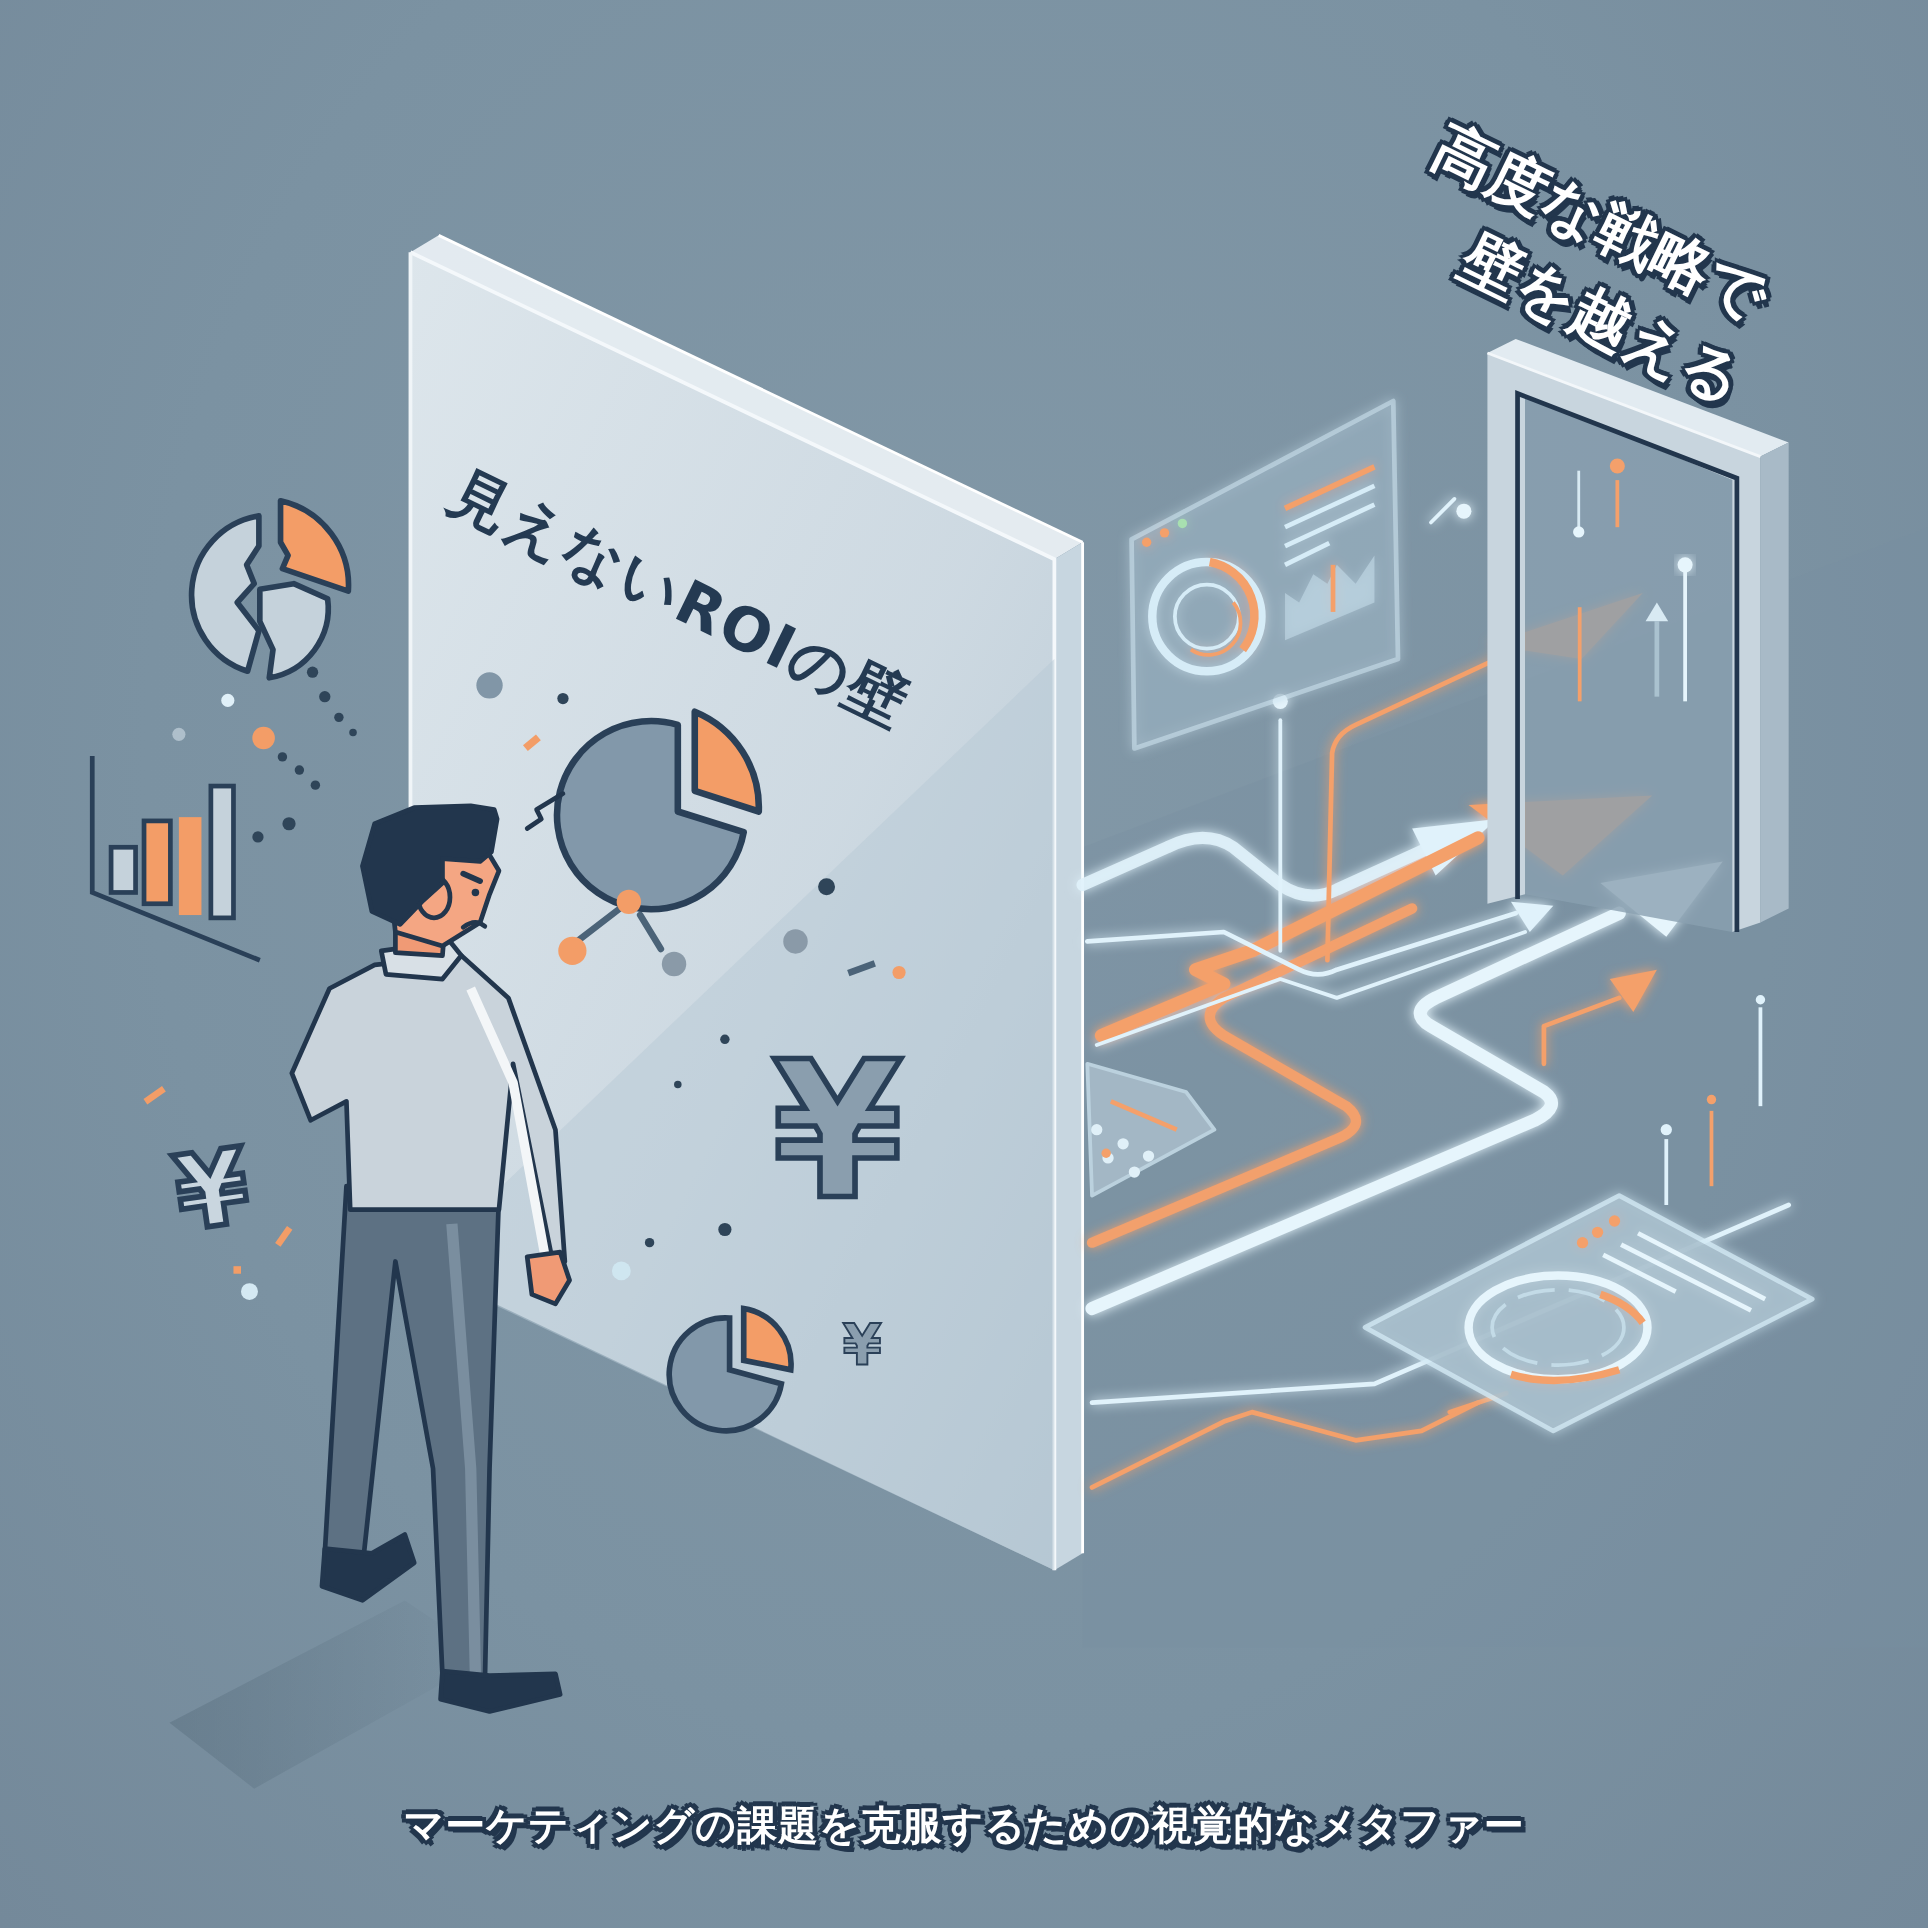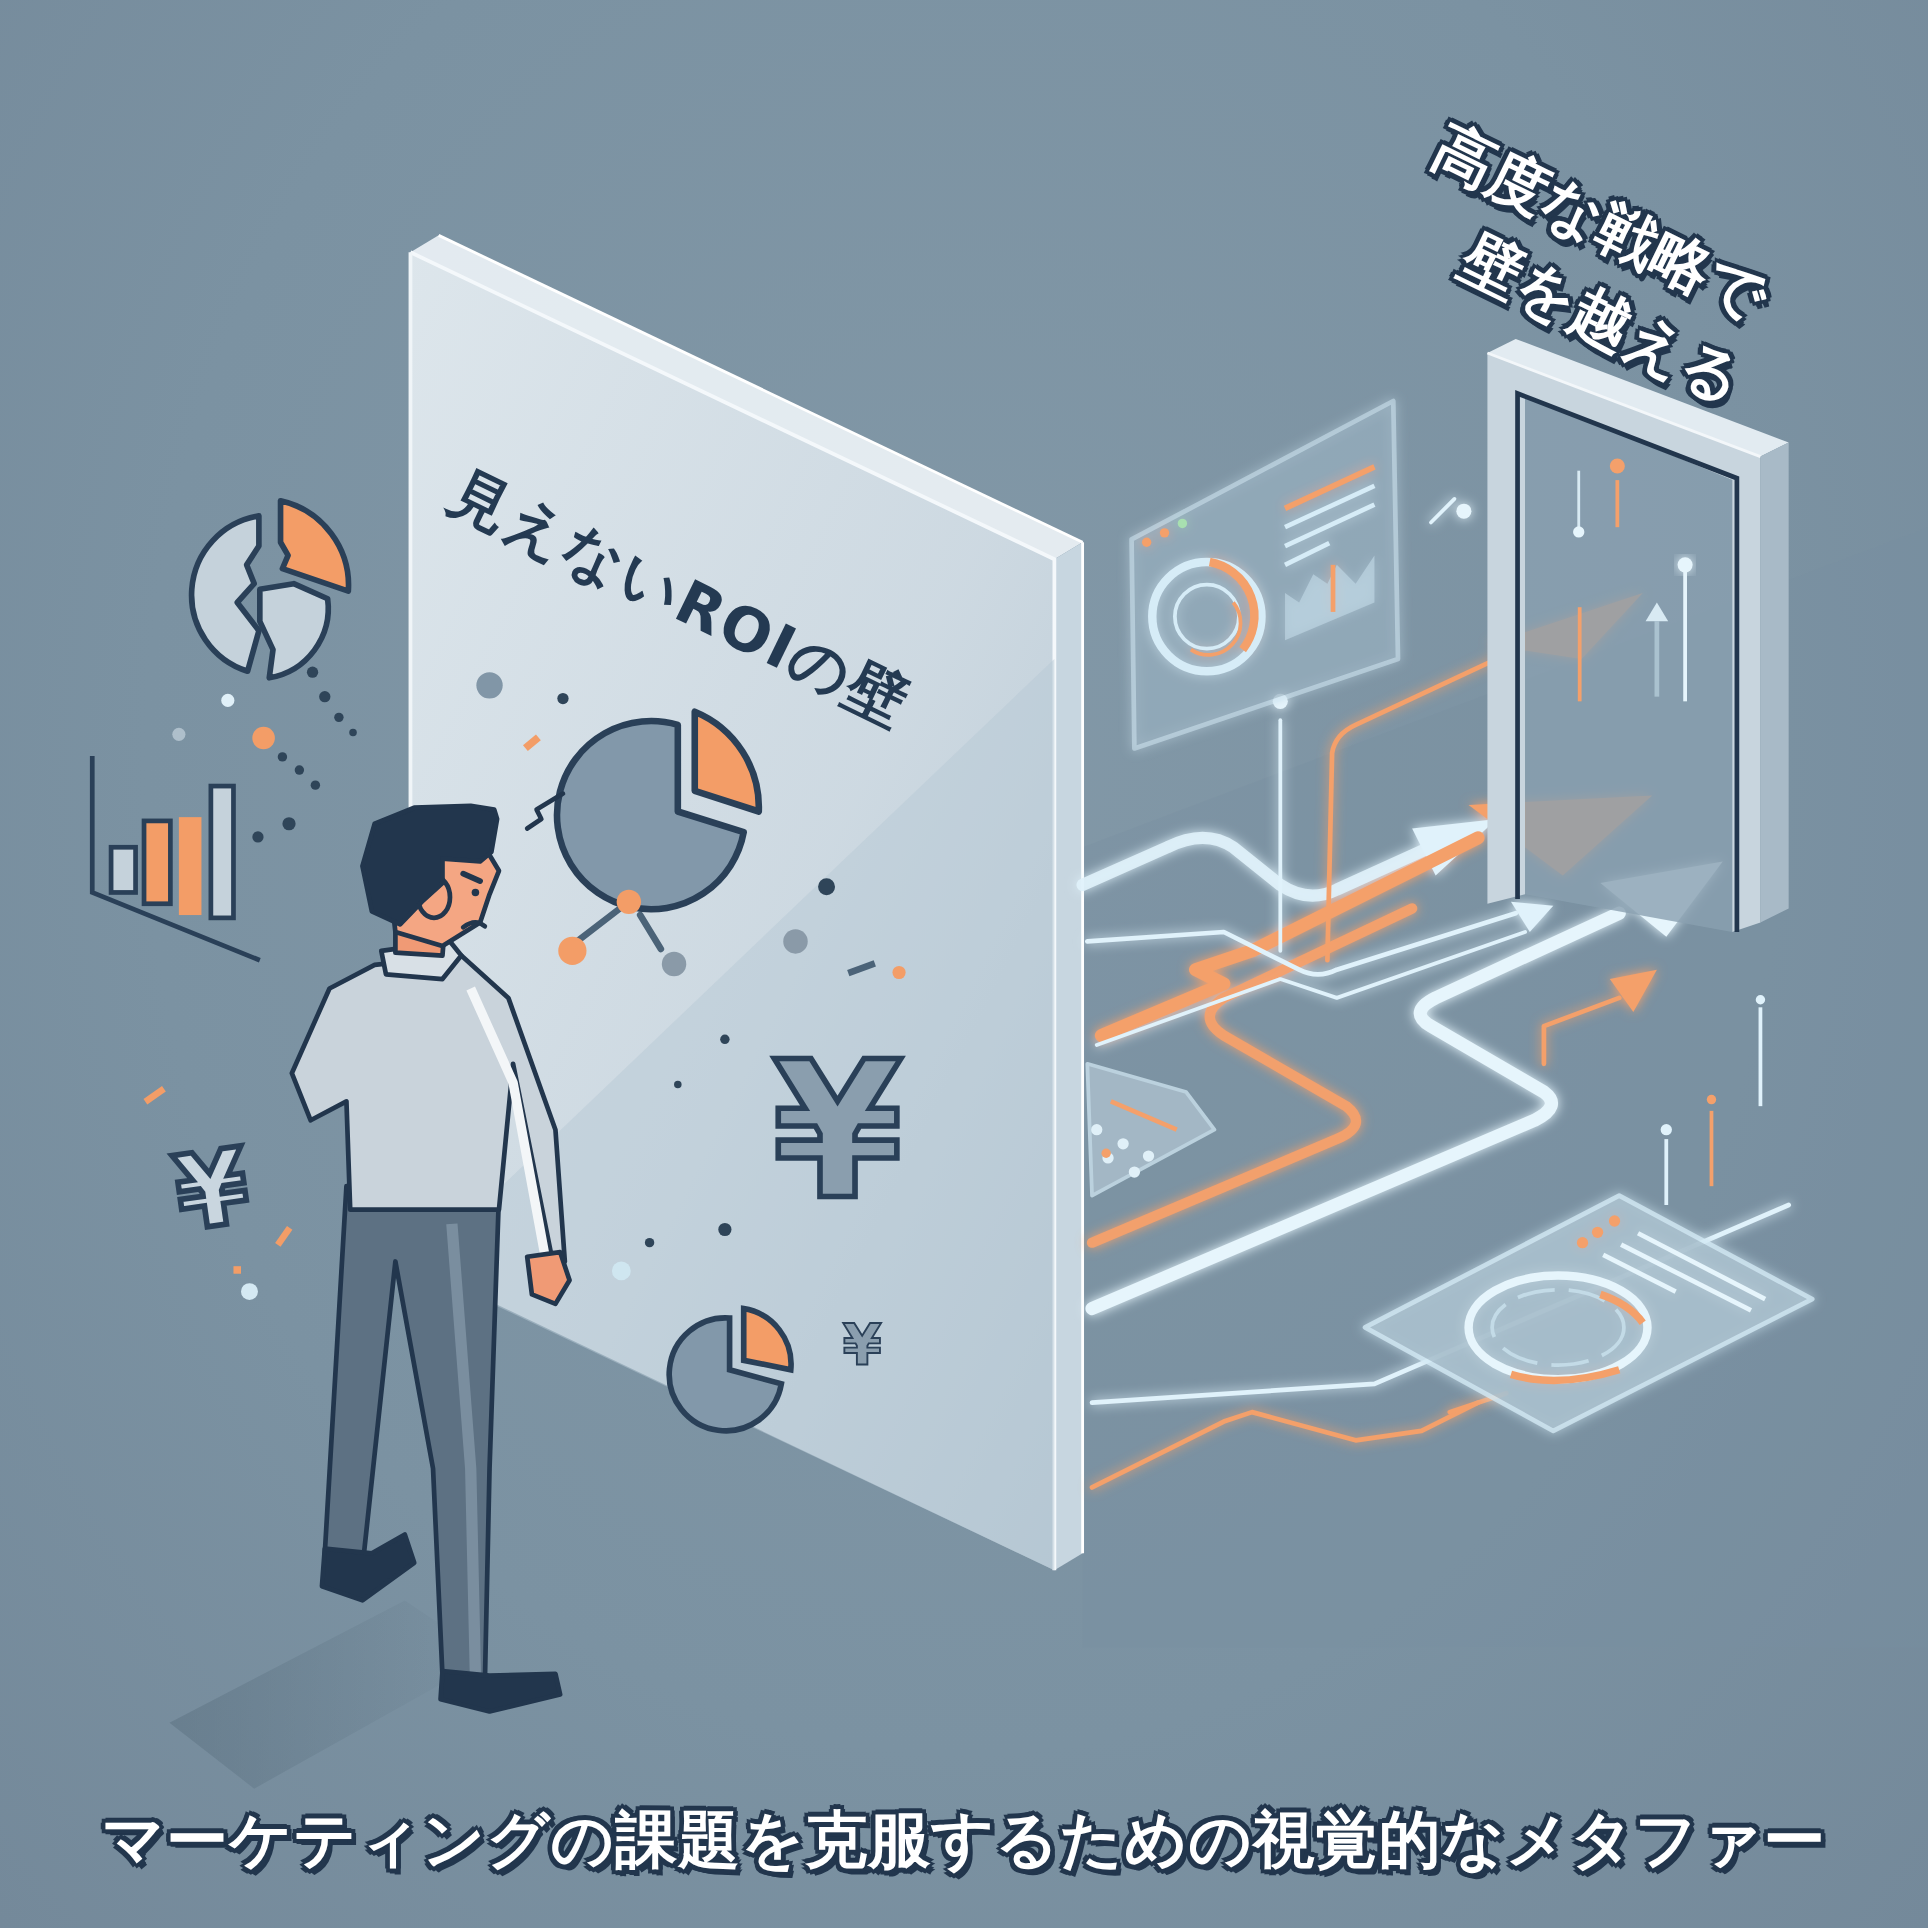--- a/index.html
+++ b/index.html
@@ -4,21 +4,21 @@
 <style>
   html,body{margin:0;padding:0;}
   body{width:1928px;height:1928px;overflow:hidden;background:#7e95a4;font-family:"DejaVu Sans",sans-serif;}
   .canvas{position:relative;width:1928px;height:1928px;background:radial-gradient(ellipse at 50% 40%,#8298a7 0%,#7b92a2 60%,#74899a 100%);}
   svg.scene{position:absolute;left:0;top:0;width:1928px;height:1928px;}
   .wall-title{position:absolute;left:471px;top:452px;font-size:60px;font-weight:bold;color:#243a52;transform-origin:left top;transform:rotate(26deg);white-space:nowrap;letter-spacing:1.9px;}
   .strategy{position:absolute;font-size:60px;font-weight:bold;color:#ffffff;white-space:nowrap;transform-origin:left top;transform:rotate(26deg);
     text-shadow:-3.8px -3.8px 0 #22364d,3.8px -3.8px 0 #22364d,-3.8px 3.8px 0 #22364d,3.8px 3.8px 0 #22364d,0 -4.7px 0 #22364d,0 4.7px 0 #22364d,-4.7px 0 0 #22364d,4.7px 0 0 #22364d,5.6px 5.6px 0 #22364d;}
   .strategy.l1{left:1455px;top:108px;}
   .strategy.l2{left:1483px;top:217px;}
-  .caption{position:absolute;left:0;width:1928px;top:1798px;text-align:center;font-size:62px;font-weight:bold;color:#ffffff;white-space:nowrap;letter-spacing:0.9px;
+  .caption{position:absolute;left:0;width:1928px;top:1798px;text-align:center;font-size:40px;font-weight:bold;color:#ffffff;white-space:nowrap;letter-spacing:0.9px;
     text-shadow:-3.8px -3.8px 0 #22364d,3.8px -3.8px 0 #22364d,-3.8px 3.8px 0 #22364d,3.8px 3.8px 0 #22364d,0 -4.7px 0 #22364d,0 4.7px 0 #22364d,-4.7px 0 0 #22364d,4.7px 0 0 #22364d,4.7px 5.6px 0 #22364d;}
 </style>
 </head>
 <body>
 
 <div class="canvas">
 
   <svg class="scene" viewBox="0 0 2048 2048">
     <defs>
       <filter id="glow" x="-20%" y="-20%" width="140%" height="140%">

